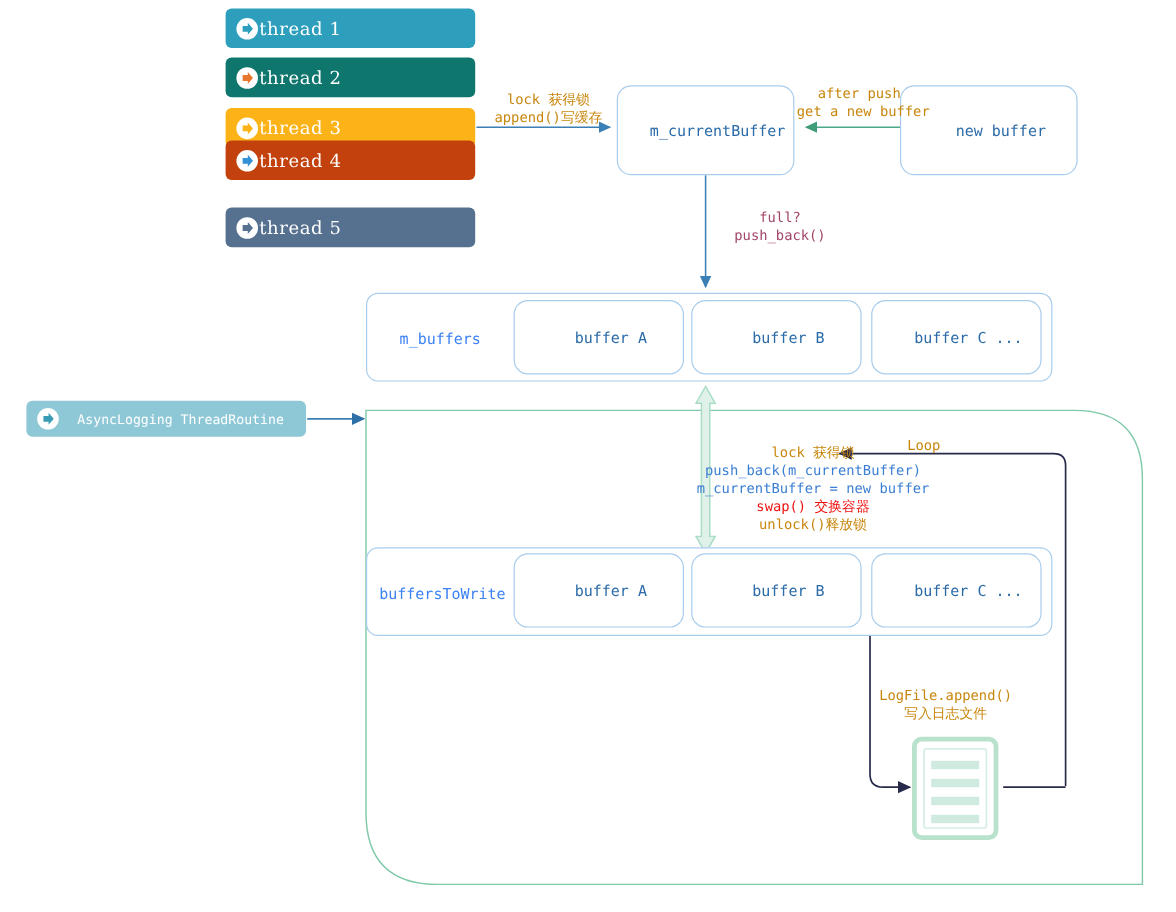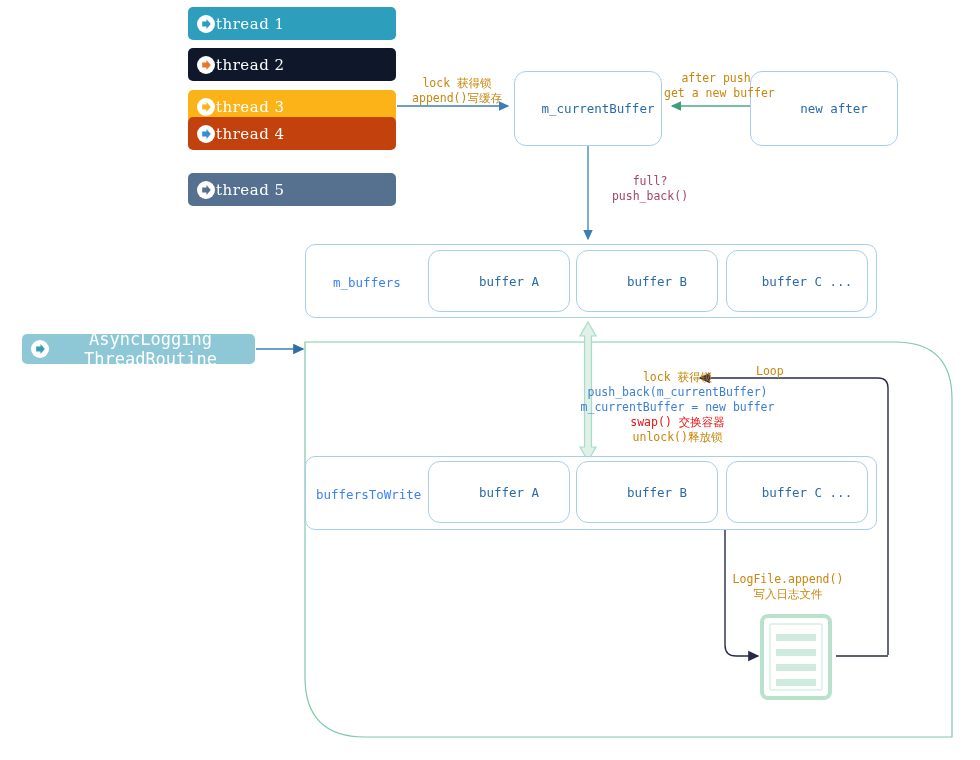--- a/index.html
+++ b/index.html
@@ -58,21 +58,21 @@
     background: #8ec8d6;
     display: flex;
     align-items: center;
     padding-left: 8px;
     box-sizing: border-box;
   }
   .routine-label {
     flex: 1;
     text-align: center;
     color: #ffffff;
-    font-size: 17px;
+    font-size: 11px;
     font-family: "DejaVu Sans Mono", "Liberation Mono", monospace;
     padding-right: 4px;
   }
 
   
   .box {
     position: absolute;
     border: 1.3px solid #a9cdec;
     border-radius: 12px;
     background: #ffffff;
@@ -173,21 +173,21 @@
     </g>
   </svg>
 
   <div class="thread-pill" style="left: 188px; top: 7px; background: rgb(45, 159, 189); color: rgb(45, 159, 189);" id="tp0">
     <svg class="pill-icon" viewBox="0 0 20 20">
       <circle cx="10" cy="10" r="9" fill="#ffffff"></circle>
       <path d="M6.2 7.6 h4.3 v-2.6 l4.3 5 -4.3 5 v-2.6 h-4.3 z" fill="currentColor"></path>
     </svg>
     <span class="thread-label">thread 1</span>
   </div>
-  <div class="thread-pill" style="left: 188px; top: 48px; background: #0f172a; color: rgb(232, 119, 46);" id="tp1">
+  <div class="thread-pill" style="left: 188px; top: 48px; background: #0f766e; color: rgb(232, 119, 46);" id="tp1">
     <svg class="pill-icon" viewBox="0 0 20 20">
       <circle cx="10" cy="10" r="9" fill="#ffffff"></circle>
       <path d="M6.2 7.6 h4.3 v-2.6 l4.3 5 -4.3 5 v-2.6 h-4.3 z" fill="currentColor"></path>
     </svg>
     <span class="thread-label">thread 2</span>
   </div>
   <div class="thread-pill" style="left: 188px; top: 90px; background: rgb(252, 179, 24); color: rgb(252, 179, 24);" id="tp2">
     <svg class="pill-icon" viewBox="0 0 20 20">
       <circle cx="10" cy="10" r="9" fill="#ffffff"></circle>
       <path d="M6.2 7.6 h4.3 v-2.6 l4.3 5 -4.3 5 v-2.6 h-4.3 z" fill="currentColor"></path>
@@ -215,21 +215,21 @@
       <path d="M6.2 7.6 h4.3 v-2.6 l4.3 5 -4.3 5 v-2.6 h-4.3 z" fill="currentColor"></path>
     </svg>
     <span class="routine-label">AsyncLogging ThreadRoutine</span>
   </div>
 
   <div class="box" style="left:514px; top:71px; width:148px; height:75px;">
     <span class="box-text">m_currentBuffer</span>
   </div>
 
   <div class="box" style="left:750px; top:71px; width:148px; height:75px;">
-    <span class="box-text">new after</span>
+    <span class="box-text">new buffer</span>
   </div>
 
   <div class="container-box" style="left:305px; top:244px; width:572px; height:74px;">
   </div>
   <span class="container-label" style="left:333px; top:275px;">m_buffers</span>
   <div class="box" style="left:428px; top:250px; width:142px; height:62px;">
     <span class="box-text">buffer A</span>
   </div>
   <div class="box" style="left:576px; top:250px; width:142px; height:62px;">
     <span class="box-text">buffer B</span>

